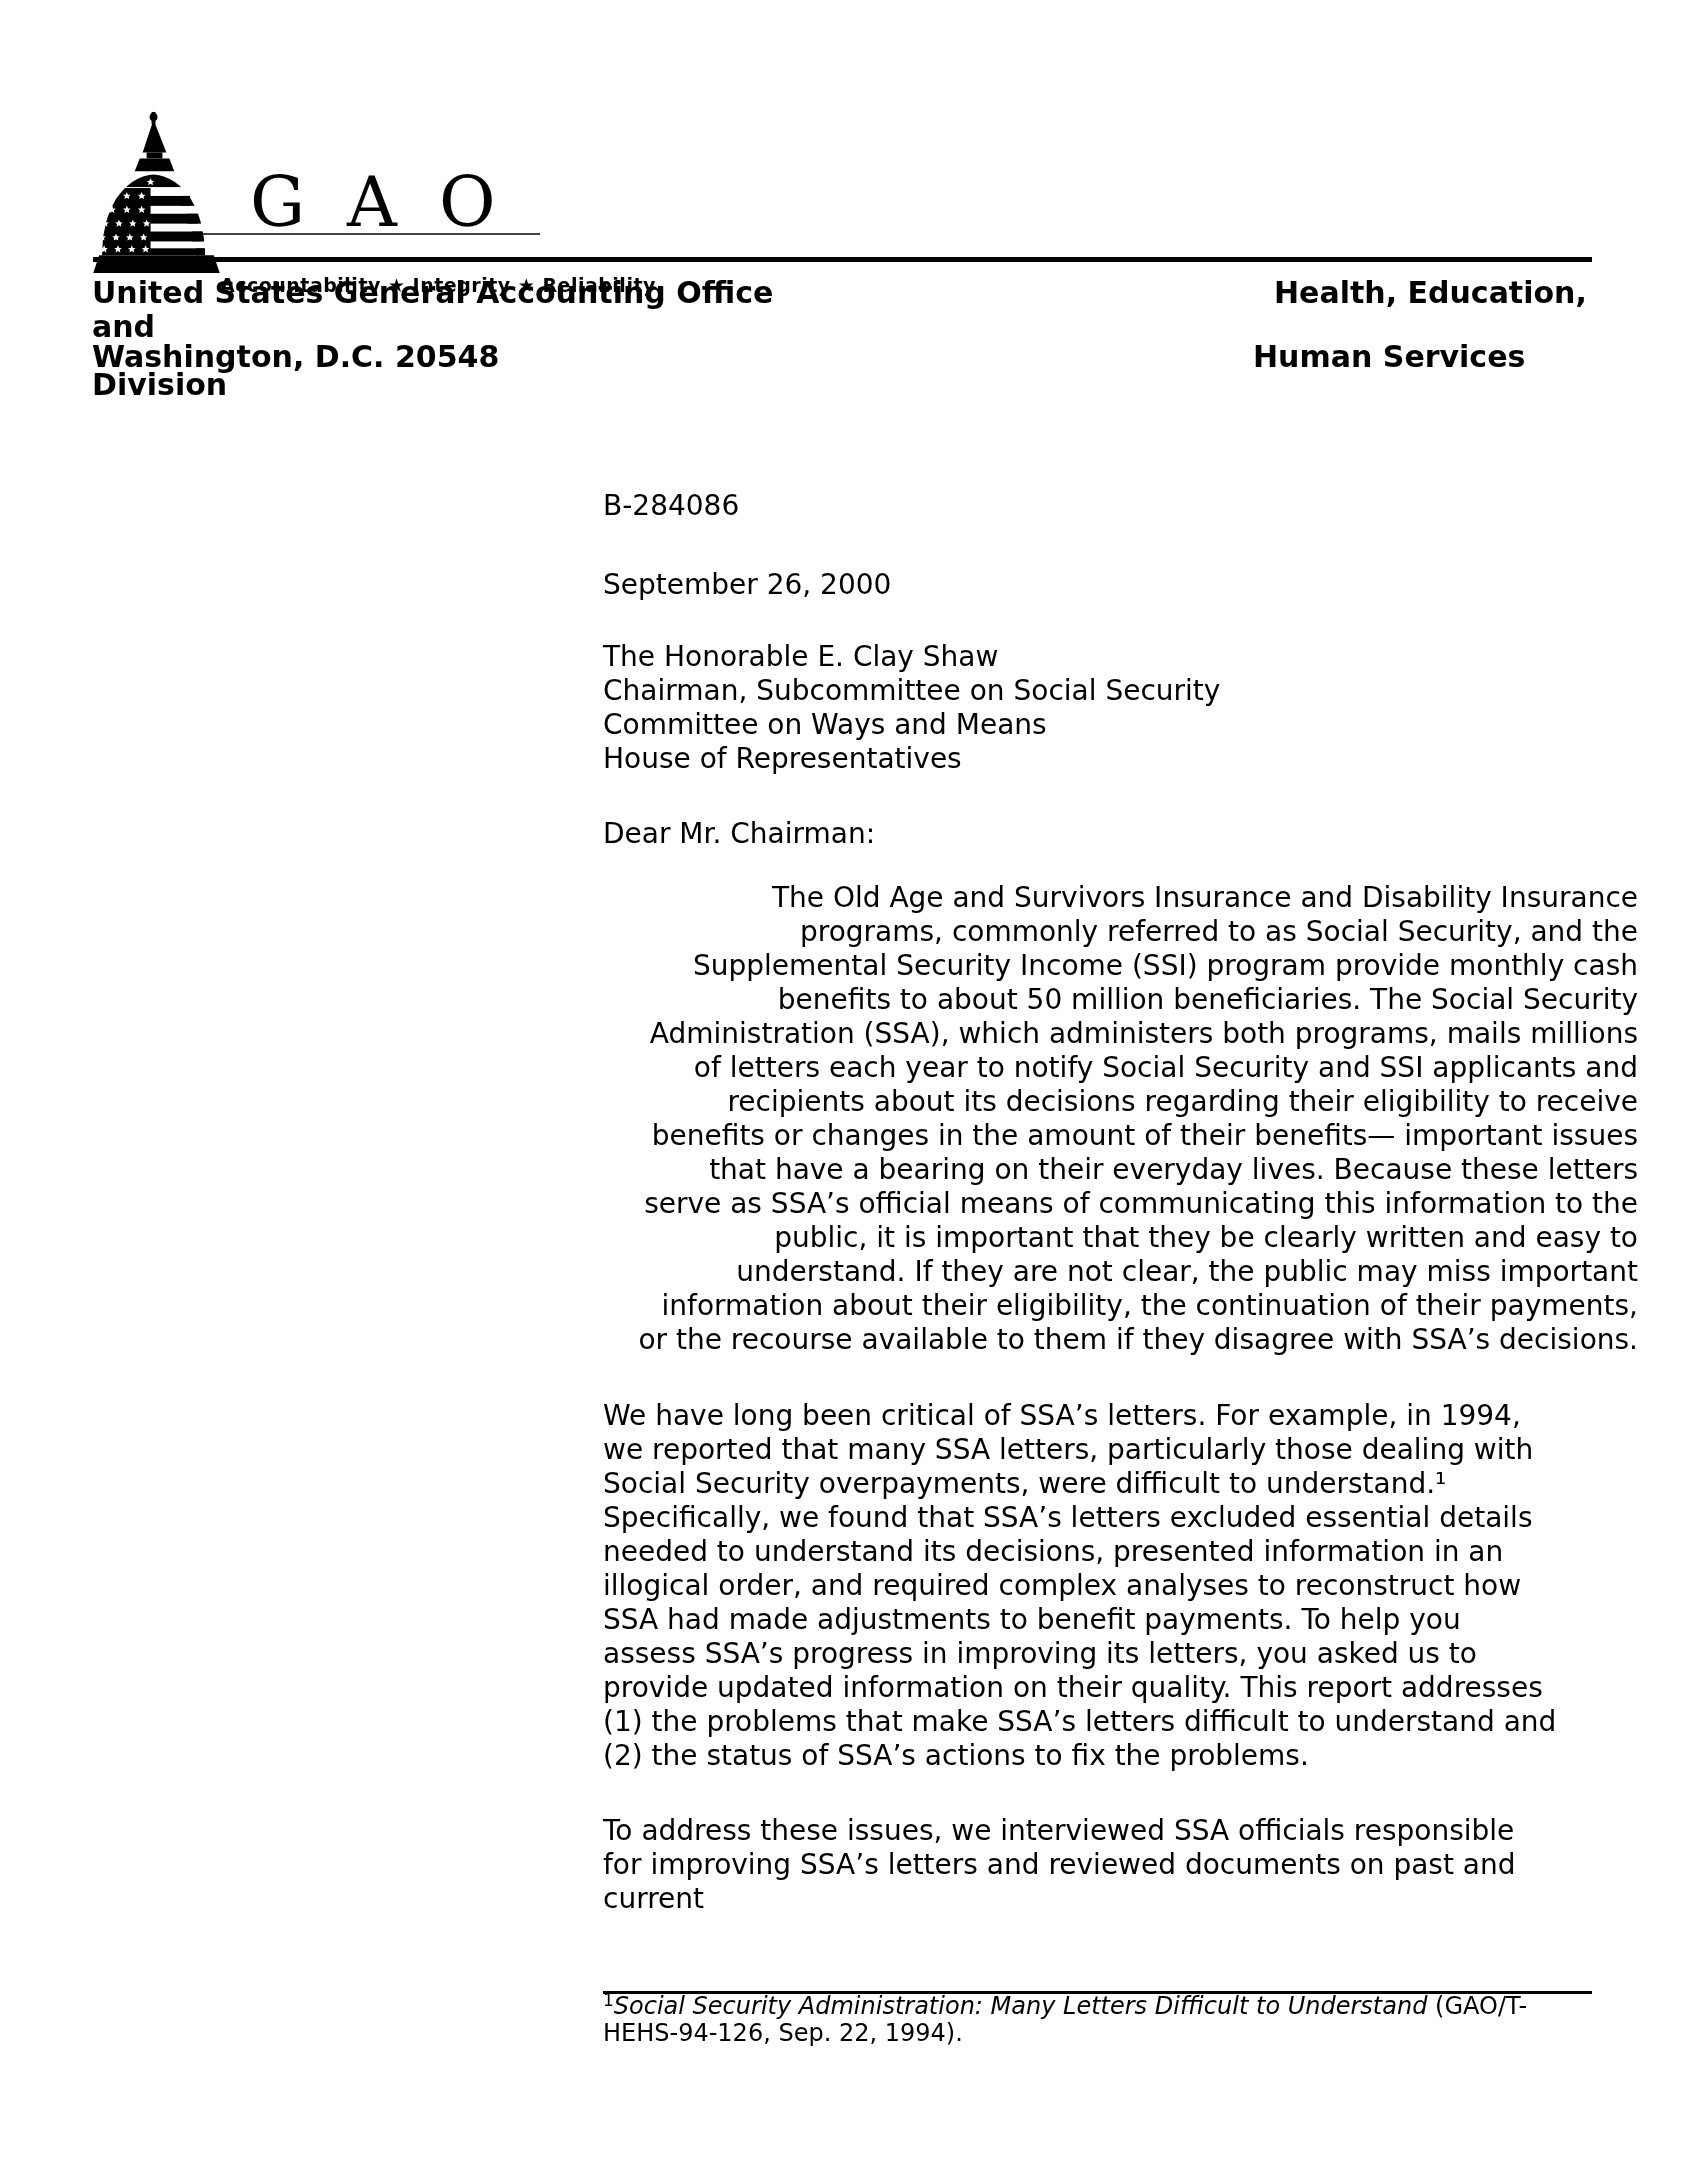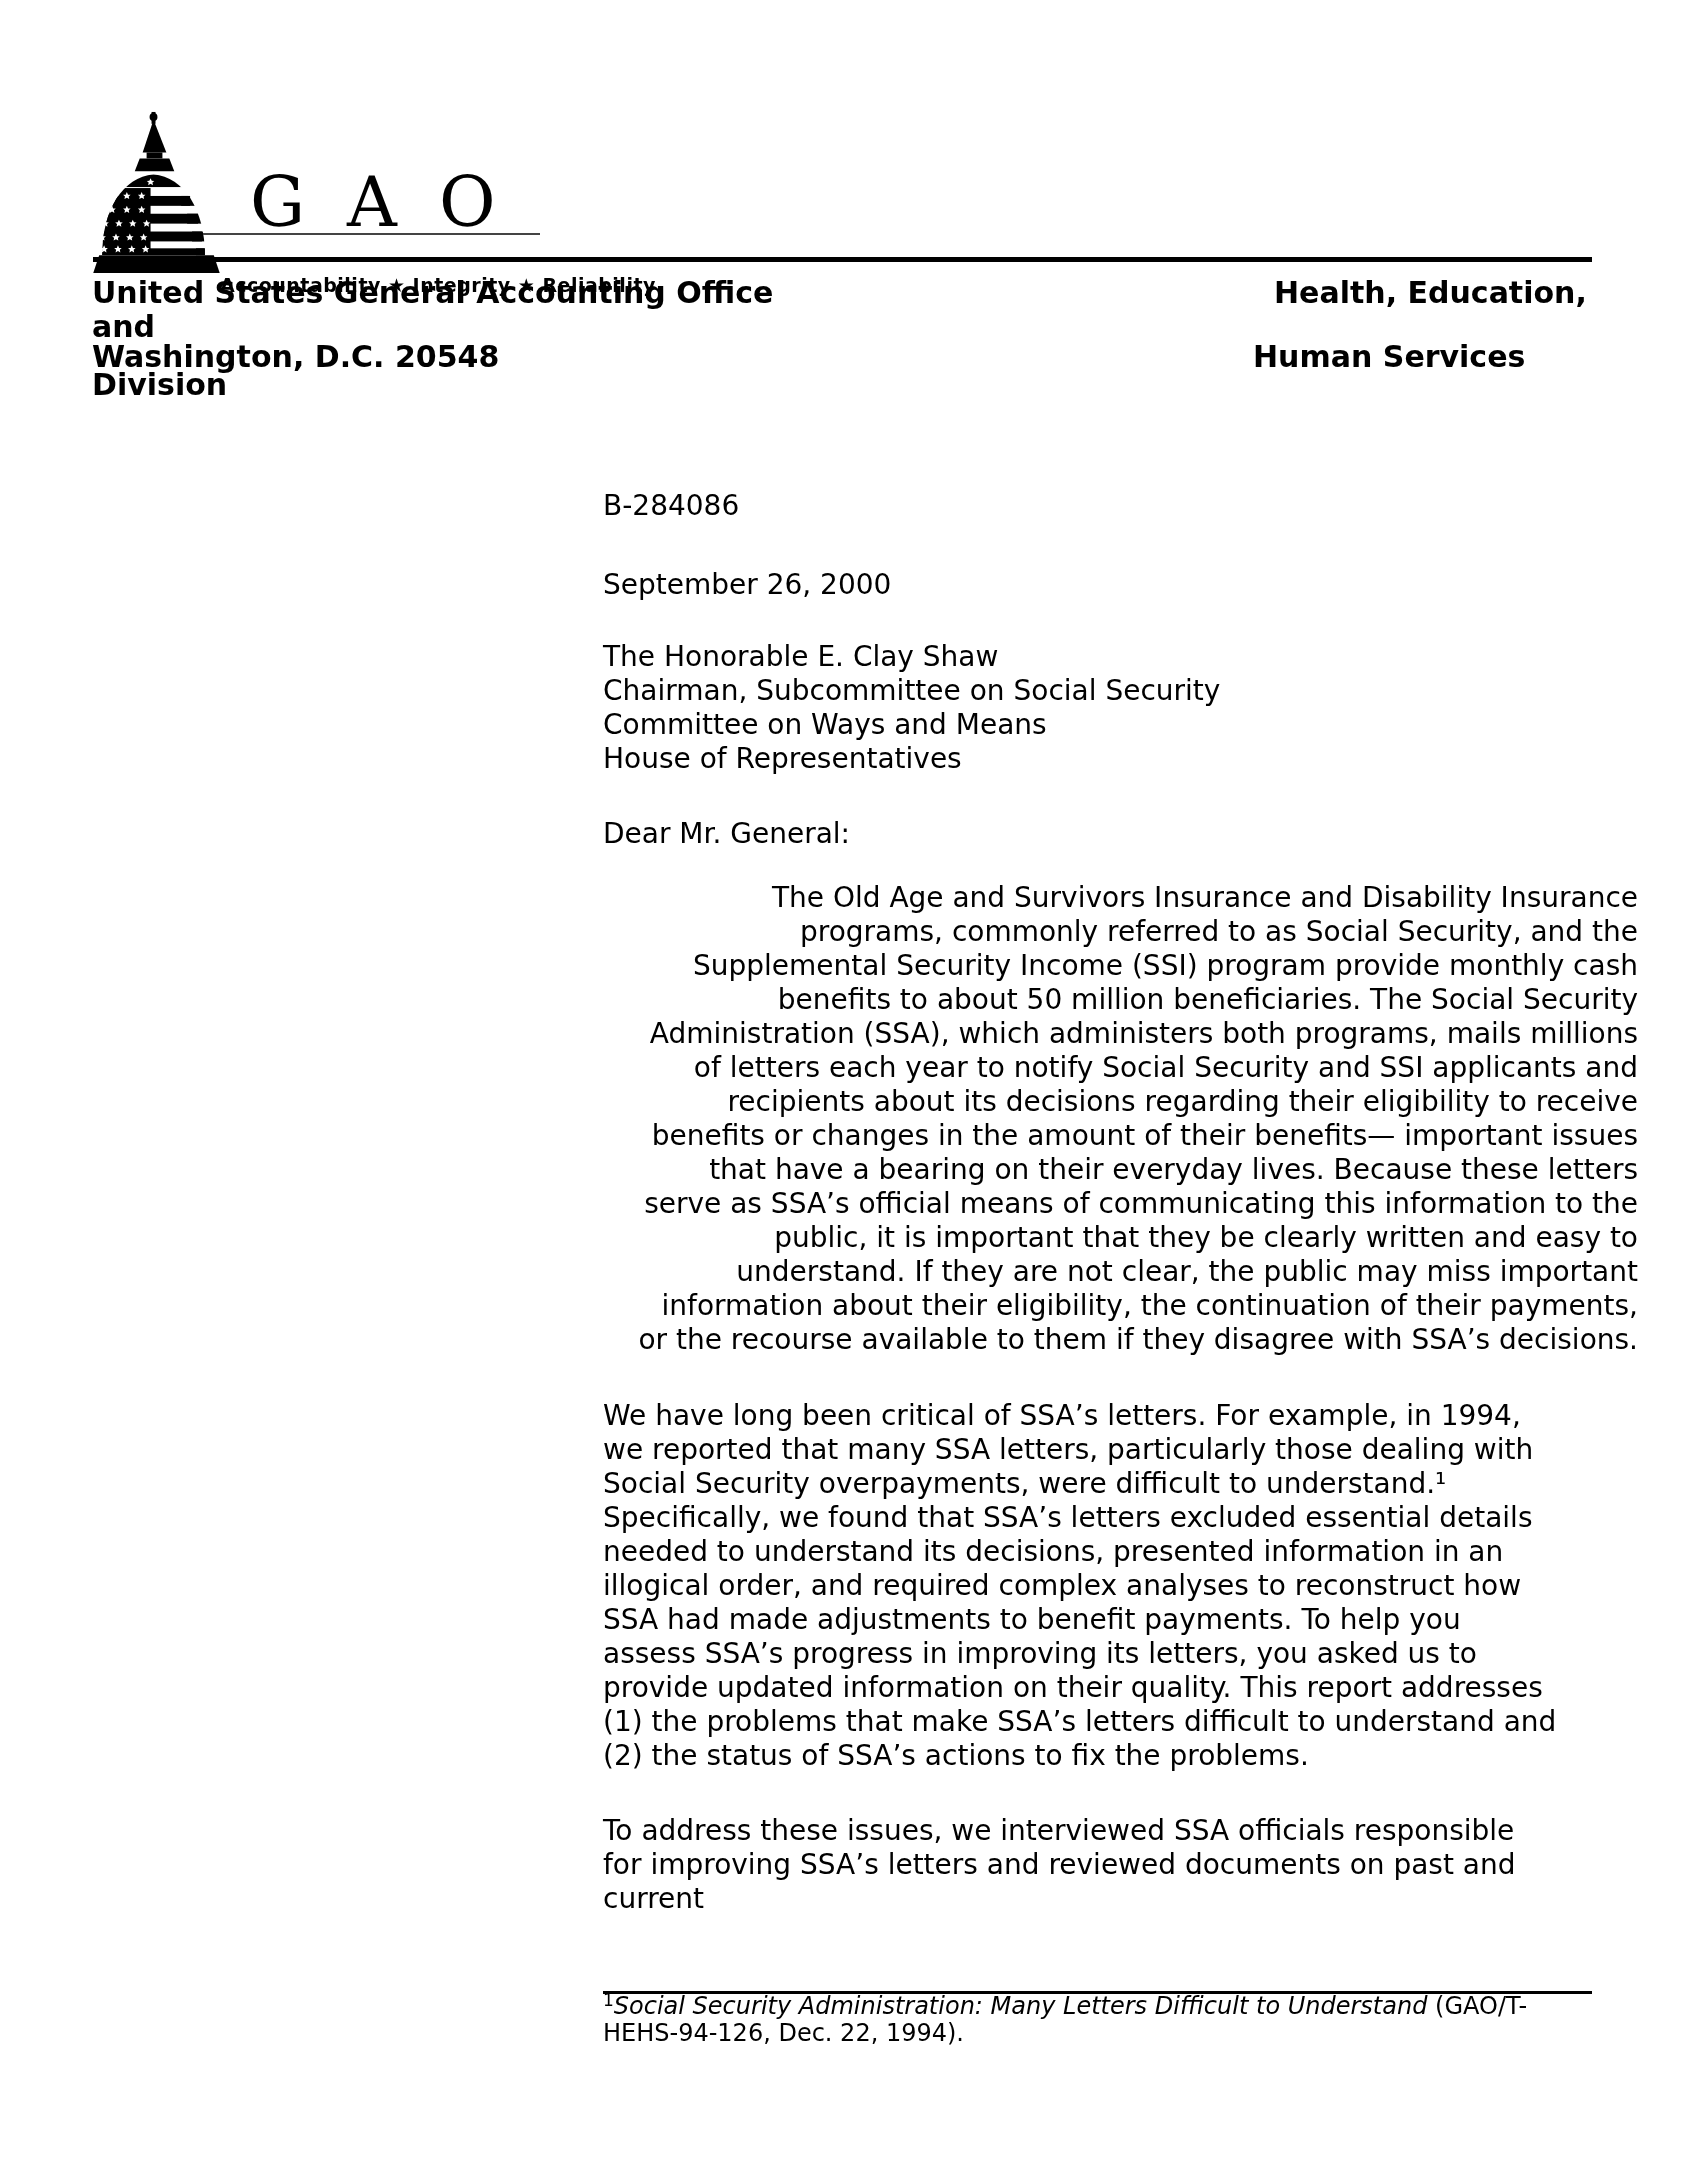--- a/index.html
+++ b/index.html
@@ -106,21 +106,21 @@
   <div class="lh lh-r3l">Washington, D.C. 20548</div>
   <div class="lh lh-r3r">Human Services</div>
   <div class="lh lh-r4l">Division</div>
 
   <div class="blk ref">B-284086</div>
   <div class="blk date">September 26, 2000</div>
   <div class="blk recipient">The Honorable E. Clay Shaw
 Chairman, Subcommittee on Social Security
 Committee on Ways and Means
 House of Representatives</div>
-  <div class="blk salutation">Dear Mr. General:</div>
+  <div class="blk salutation">Dear Mr. Chairman:</div>
   <div class="blk para1">The Old Age and Survivors Insurance and Disability Insurance
 programs, commonly referred to as Social Security, and the
 Supplemental Security Income (SSI) program provide monthly cash
 benefits to about 50 million beneficiaries. The Social Security
 Administration (SSA), which administers both programs, mails millions
 of letters each year to notify Social Security and SSI applicants and
 recipients about its decisions regarding their eligibility to receive
 benefits or changes in the amount of their benefits— important issues
 that have a bearing on their everyday lives. Because these letters
 serve as SSA’s official means of communicating this information to the
@@ -137,16 +137,16 @@
 SSA had made adjustments to benefit payments. To help you
 assess SSA’s progress in improving its letters, you asked us to
 provide updated information on their quality. This report addresses
 (1) the problems that make SSA’s letters difficult to understand and
 (2) the status of SSA’s actions to fix the problems.</div>
   <div class="blk para3">To address these issues, we interviewed SSA officials responsible
 for improving SSA’s letters and reviewed documents on past and
 current</div>
 
   <div class="footnote-rule"></div>
-  <div class="footnote"><span class="fn-sup">1</span><i>Social Security Administration: Many Letters Difficult to Understand</i><span> (GAO/T-</span><br><span>HEHS-94-126, Dec. 22, 1994).</span></div>
+  <div class="footnote"><span class="fn-sup">1</span><i>Social Security Administration: Many Letters Difficult to Understand</i><span> (GAO/T-</span><br><span>HEHS-94-126, Sep. 22, 1994).</span></div>
 
 </div>
 
 
 </body></html>

